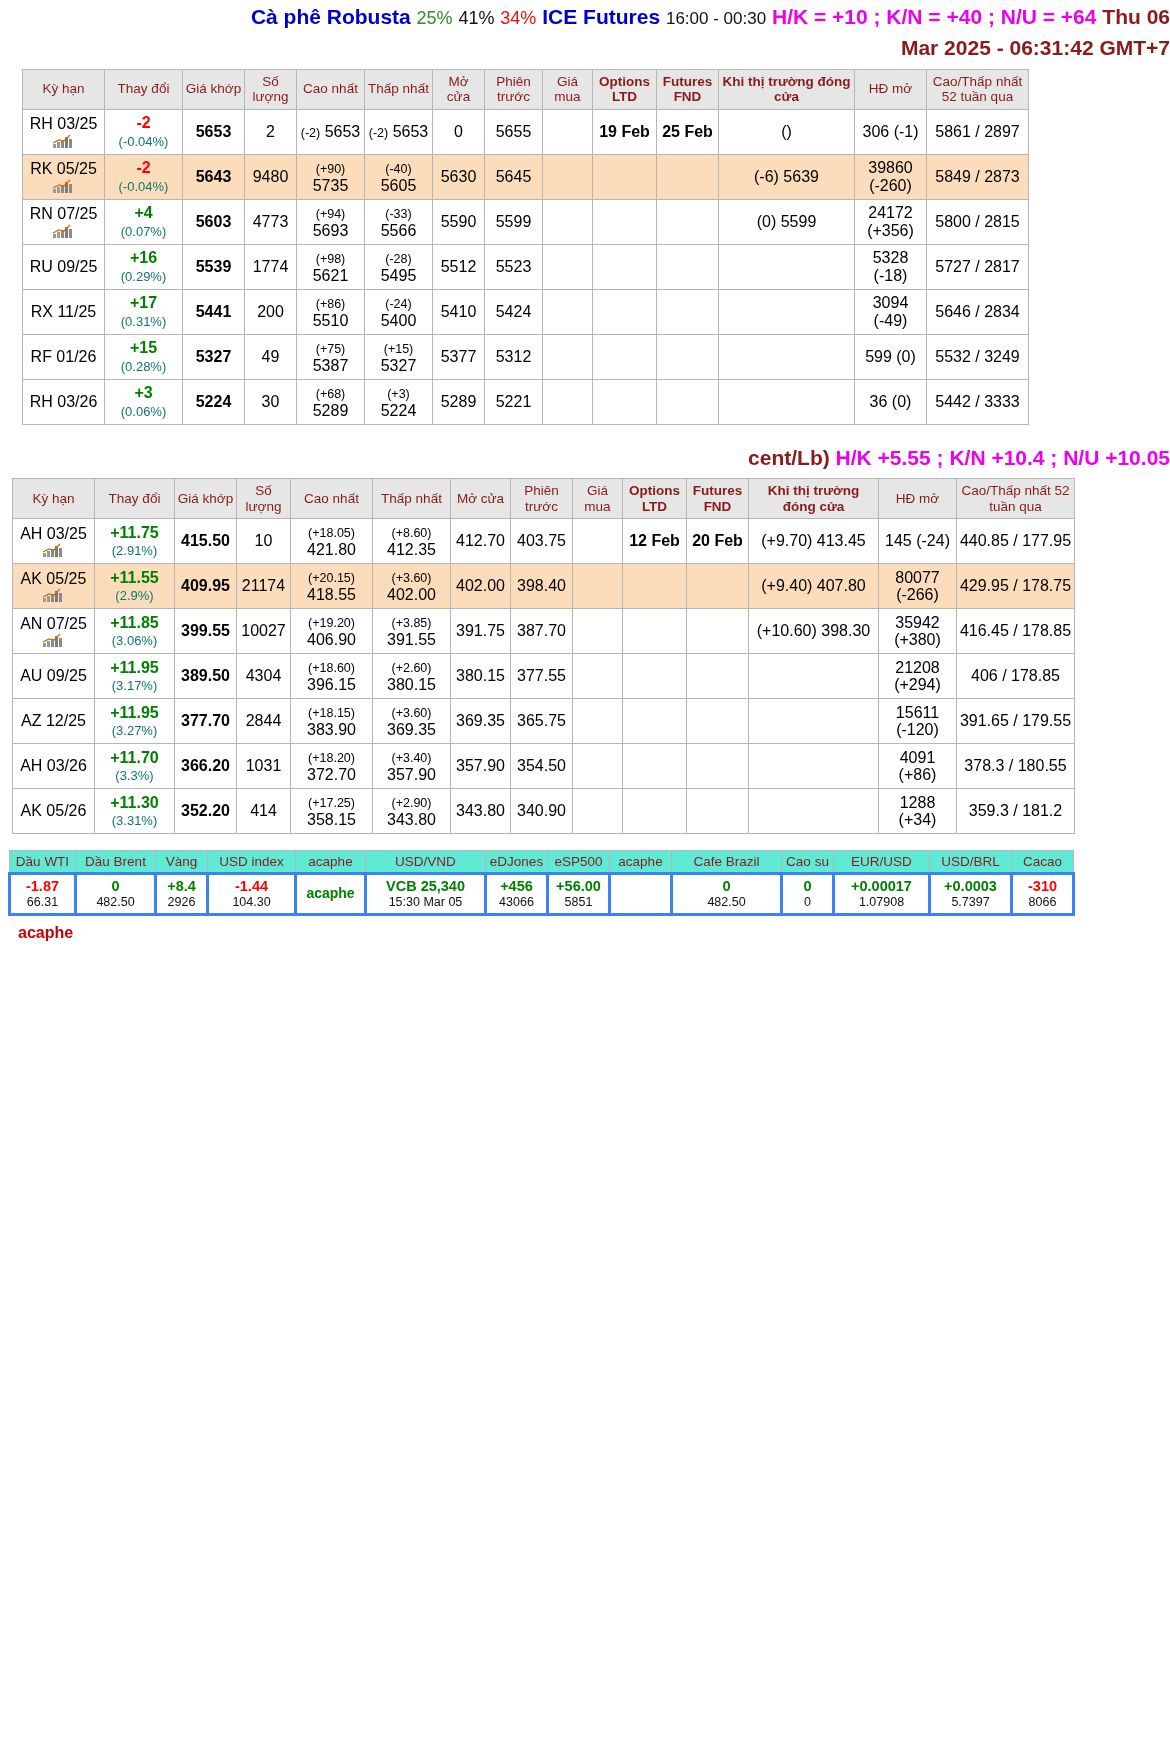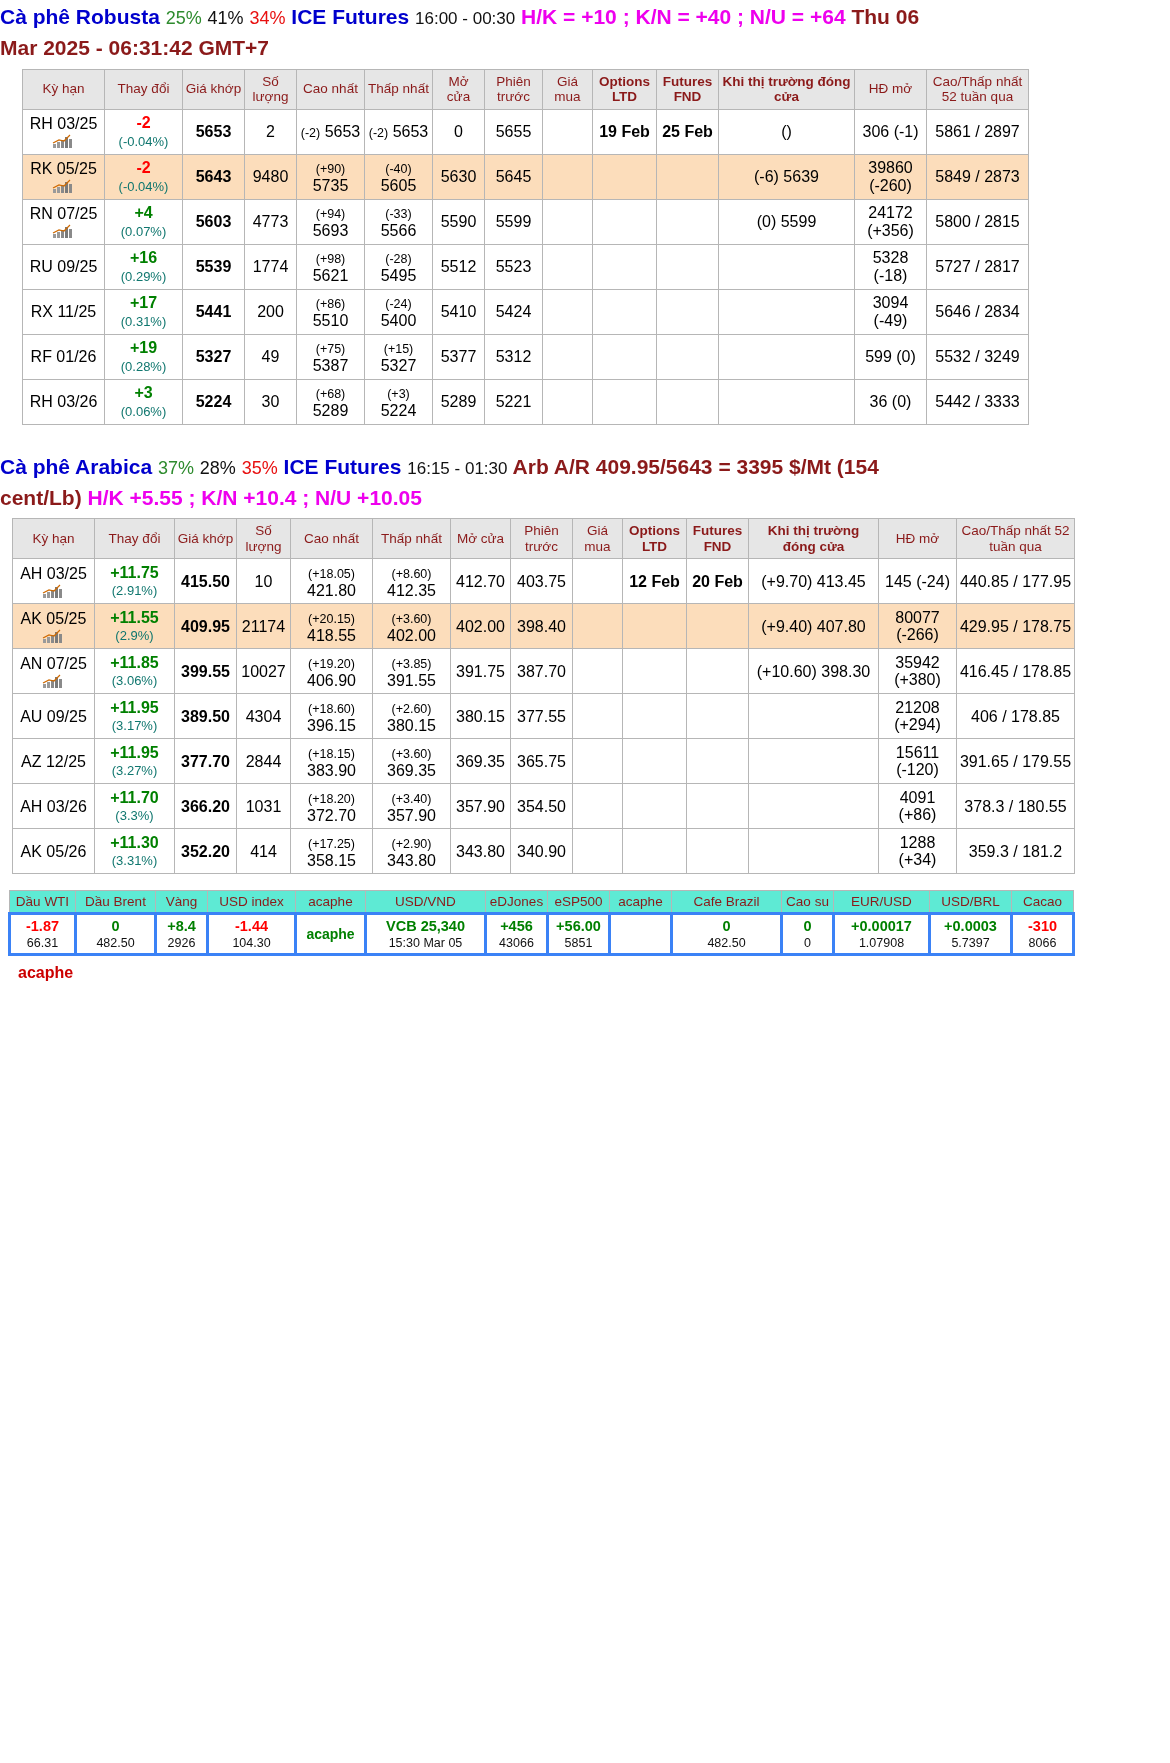--- a/index.html
+++ b/index.html
@@ -6,21 +6,21 @@
   body{
     width:1170px;
     background:#ffffff;
     font-family:"Liberation Sans", sans-serif;
     color:#000;
   }
   .page{width:1170px;position:relative;}
 
   
   .title-line{
-    text-align:left;
+    text-align:right;
     font-size:21px;
     font-weight:bold;
     line-height:1.35;
     padding:3px 0 0 0;
   }
   .title-line .blue{color:#0000cd;}
   .title-line .green{color:#2e8b2e;font-size:18px;font-weight:normal;}
   .title-line .black{color:#111;font-size:18px;font-weight:normal;}
   .title-line .red{color:#e81010;font-size:18px;font-weight:normal;}
   .title-line .time{color:#111;font-size:17px;font-weight:normal;}
@@ -297,21 +297,21 @@
           <td class="">5424</td>
           <td class=""></td>
           <td class=""></td>
           <td class=""></td>
           <td class=""></td>
           <td class="">3094 (-49)</td>
           <td class="">5646 / 2834</td>
         </tr>
         <tr class="">
           <td><span class="kyhan">RF 01/26</span></td>
-          <td><span class="chg-up">+19</span><br><span class="pct">(0.28%)</span></td>
+          <td><span class="chg-up">+15</span><br><span class="pct">(0.28%)</span></td>
           <td class=""><span class="bold">5327</span></td>
           <td class="">49</td>
           <td class=""><span class="small">(+75)</span><br>5387</td>
           <td class=""><span class="small">(+15)</span><br>5327</td>
           <td class="">5377</td>
           <td class="">5312</td>
           <td class=""></td>
           <td class=""></td>
           <td class=""></td>
           <td class=""></td>
@@ -330,29 +330,20 @@
           <td class=""></td>
           <td class=""></td>
           <td class=""></td>
           <td class=""></td>
           <td class="">36 (0)</td>
           <td class="">5442 / 3333</td>
         </tr>
       </tbody>
   </table>
 
-  <div class="title-line" style="padding-top:12px">
-    <span class="blue">Cà phê Arabica</span>
-    <span class="green">37%</span>
-    <span class="black">28%</span>
-    <span class="red">35%</span>
-    <span class="blue">ICE Futures</span>
-    <span class="time">16:15 - 01:30</span>
-    <span class="darkred">Arb A/R 409.95/5643 = 3395 $/Mt (154</span>
-  </div>
   <div class="title-line">
     <span class="darkred">cent/Lb)</span>
     <span class="magenta">H/K +5.55 ; K/N +10.4 ; N/U +10.05</span>
   </div>
 
   <table class="q" style="width:1026px;margin-left:12px">
     <colgroup>
       <col style="width:82px">
         <col style="width:80px">
         <col style="width:62px">

